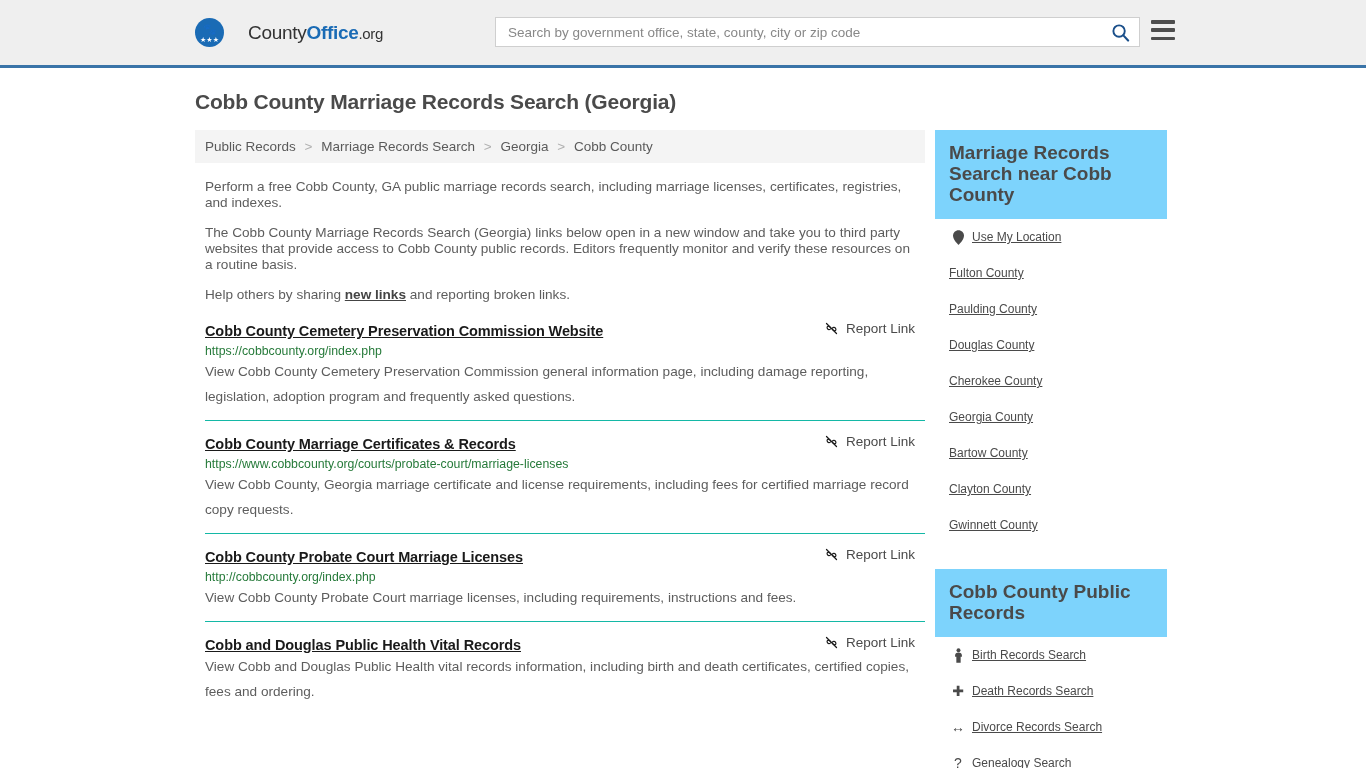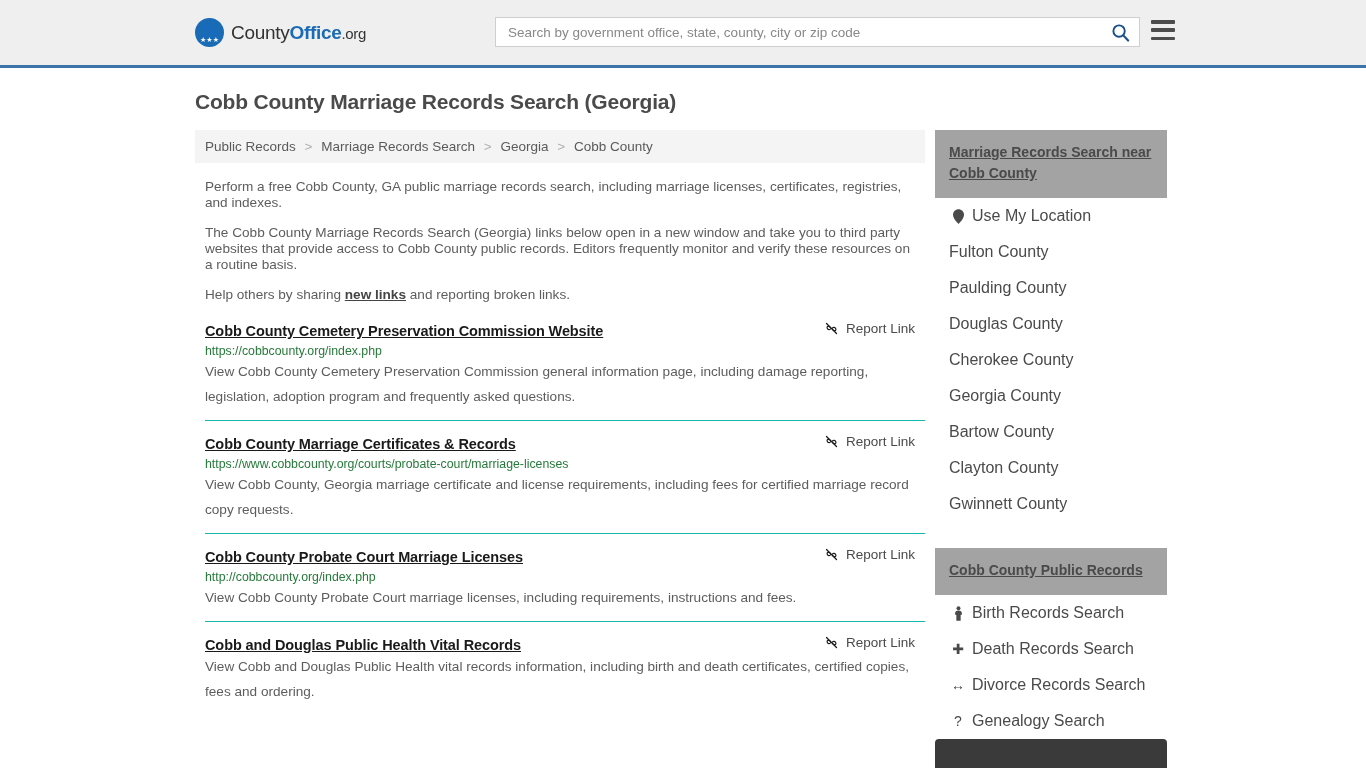--- a/index.html
+++ b/index.html
@@ -55,21 +55,21 @@
     position: absolute;
     left: 50%; bottom: 4px;
     transform: translateX(-50%);
     font-size: 7px;
     line-height: 1;
     color: #ffffff;
     letter-spacing: 0px;
     white-space: nowrap;
   }
   .logo-text {
-    margin-left: 7px;
+    margin-left: 24px;
     font-size: 19px;
     letter-spacing: -0.3px;
     white-space: nowrap;
   }
   .logo-text .t1 { color: #333333; }
   .logo-text .t2 { color: #1a6bb5; font-weight: bold; }
   .logo-text .t3 { color: #333333; font-size: 15px; }
 
   .search-wrap {
     position: absolute;
@@ -217,38 +217,38 @@
   .result-desc {
     font-size: 13.6px;
     line-height: 25px;
     color: #5d5d5d;
     margin-top: 1px;
     padding-right: 16px;
   }
 
   
   .side-panel-head {
-    background: #a3a3a3;
+    background: #7dd3fc;
     padding: 12px 14px 14px 14px;
-    font-size: 14px;
+    font-size: 19px;
     font-weight: bold;
     color: #4a4a4a;
     line-height: 21px;
-    text-decoration: underline;
   }
   .side-list { margin: 0; padding: 0; list-style: none; }
   .side-list li {
     display: flex;
     align-items: center;
     padding: 0 14px;
     height: 36px;
   }
   .side-list li a {
     color: #4a4a4a;
-    font-size: 16px;
+    font-size: 12px;
+    text-decoration: underline;
     cursor: pointer;
   }
   .side-icon {
     width: 18px;
     flex: none;
     display: flex;
     align-items: center;
     justify-content: center;
     margin-right: 5px;
     color: #4a4a4a;

